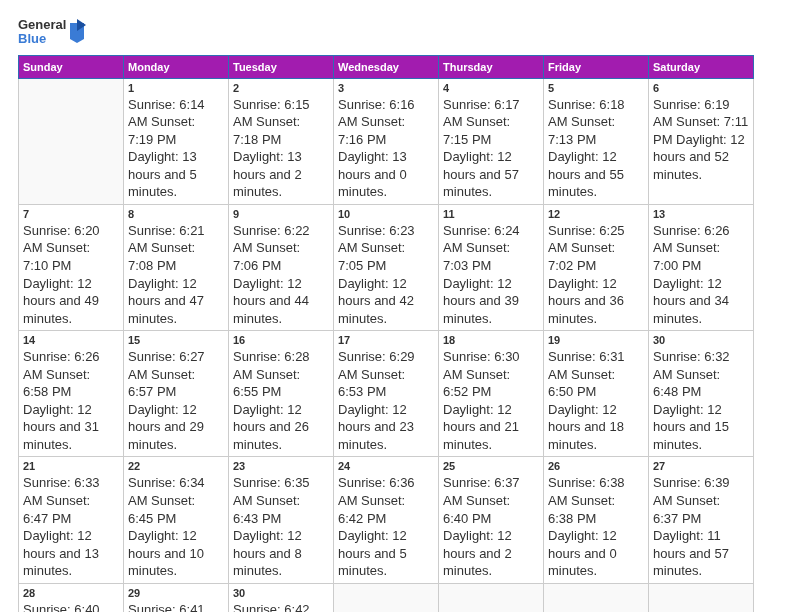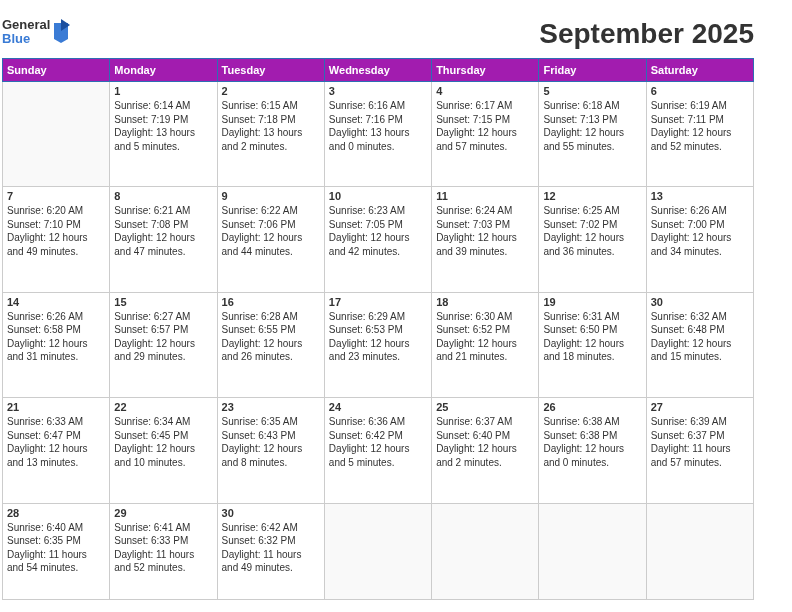--- a/index.html
+++ b/index.html
@@ -6,21 +6,21 @@
     body {
       font-family: Arial, sans-serif;
       background: #fff;
       width: 792px;
       height: 612px;
       overflow: hidden;
     }
     .page {
       width: 772px;
       height: 612px;
-      padding: 18px 18px 12px 2px;
+      padding: 18px 18px 12px 18px;
       display: flex;
       flex-direction: column;
     }
     .header {
       display: flex;
       justify-content: space-between;
       align-items: flex-start;
       margin-bottom: 8px;
     }
     .logo {
@@ -78,21 +78,21 @@
       color: #333;
       height: 82px;
     }
     .day-number {
       font-size: 11px;
       font-weight: bold;
       margin-bottom: 2px;
       display: block;
     }
     .cell-text {
-      font-size: 10px;
+      font-size: 13px;
       line-height: 1.35;
       color: #333;
     }
     .empty-cell {
       background: #f9f9f9;
     }
     tr:last-child td {
       height: 70px;
     }
   </style>
@@ -105,21 +105,20 @@
       <div class="logo-text">
         <span class="logo-general">General</span>
         <span class="logo-blue">Blue</span>
       </div>
       <svg class="logo-icon" viewBox="0 0 18 24" fill="none">
         <polygon points="2,4 16,4 16,20 9,24 2,20" fill="#3a7bd5"></polygon>
         <polygon points="9,0 18,6 9,12" fill="#1a4fa0"></polygon>
       </svg>
     </div>
     <div class="title-block">
-      <div class="month-title">September 2025</div>
     </div>
   </div>
 
   <table class="calendar">
     <thead>
       <tr>
         <th>Sunday</th>
         <th>Monday</th>
         <th>Tuesday</th>
         <th>Wednesday</th>

